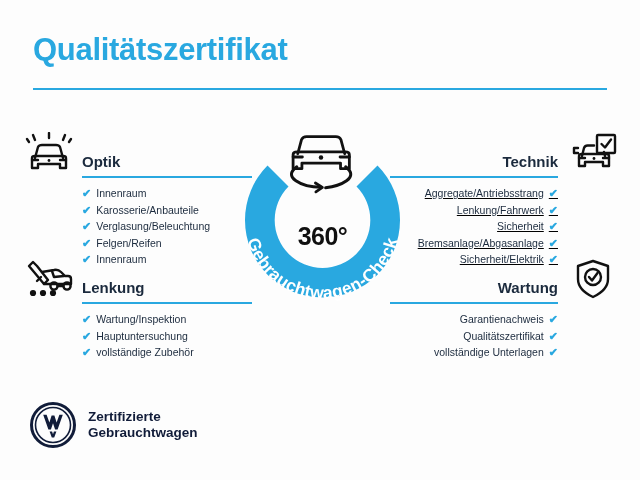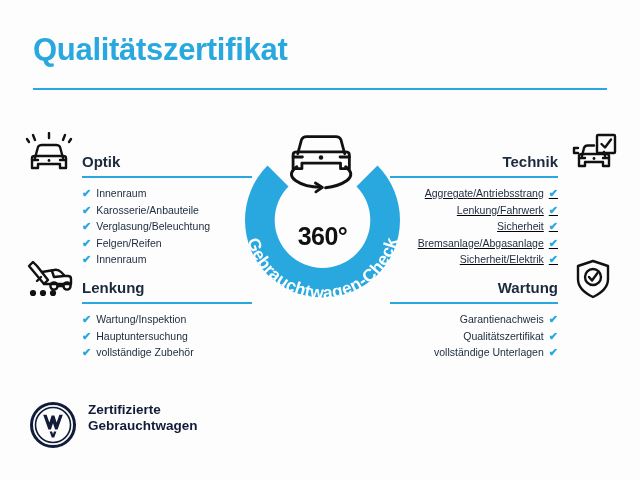--- a/index.html
+++ b/index.html
@@ -128,21 +128,21 @@
     color: #101010;
     letter-spacing: -0.5px;
   }
 
   
   .footer {
     position: absolute;
     left: 30px;
     top: 402px;
     display: flex;
-    align-items: flex-start;
+    align-items: center;
   }
   .vw-logo { width: 46px; height: 46px; }
   .vw-text {
     margin-left: 12px;
     font-size: 13.5px;
     font-weight: bold;
     color: #111c39;
     line-height: 16px;
     white-space: nowrap;
   }

